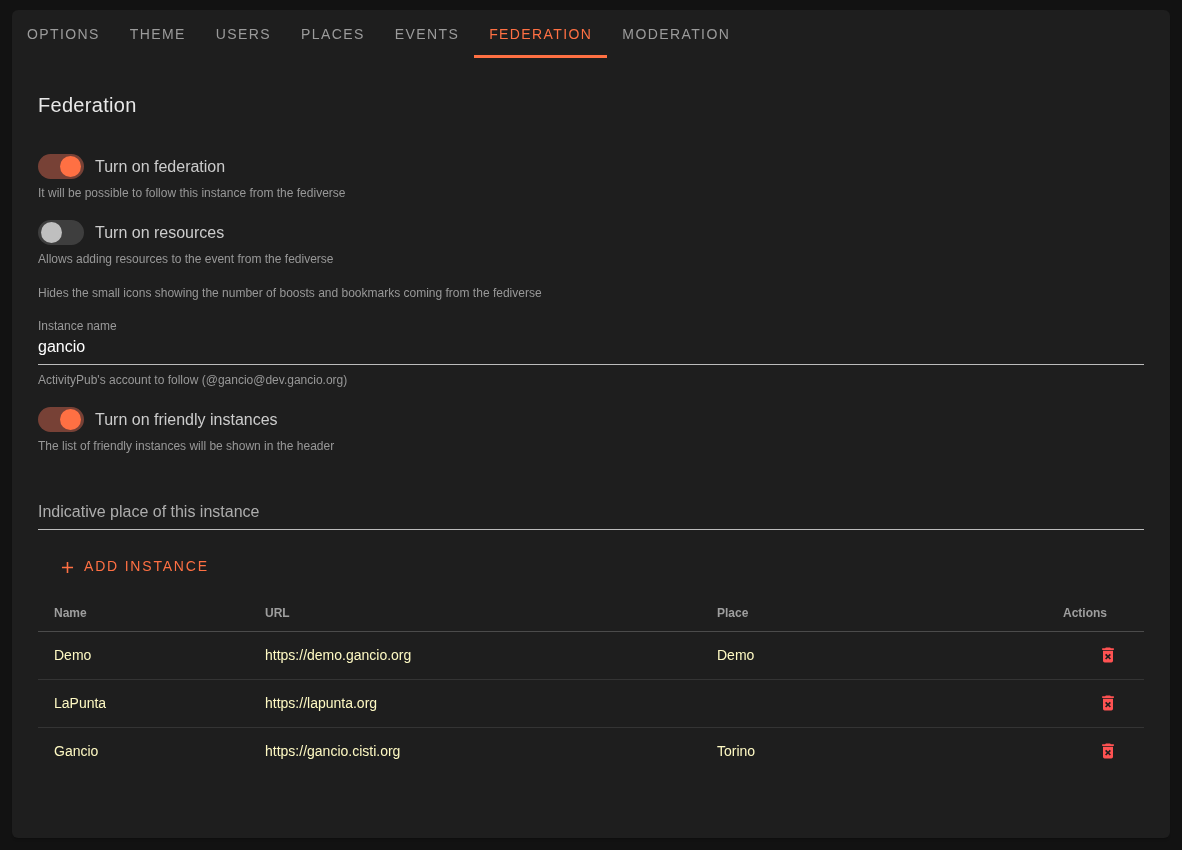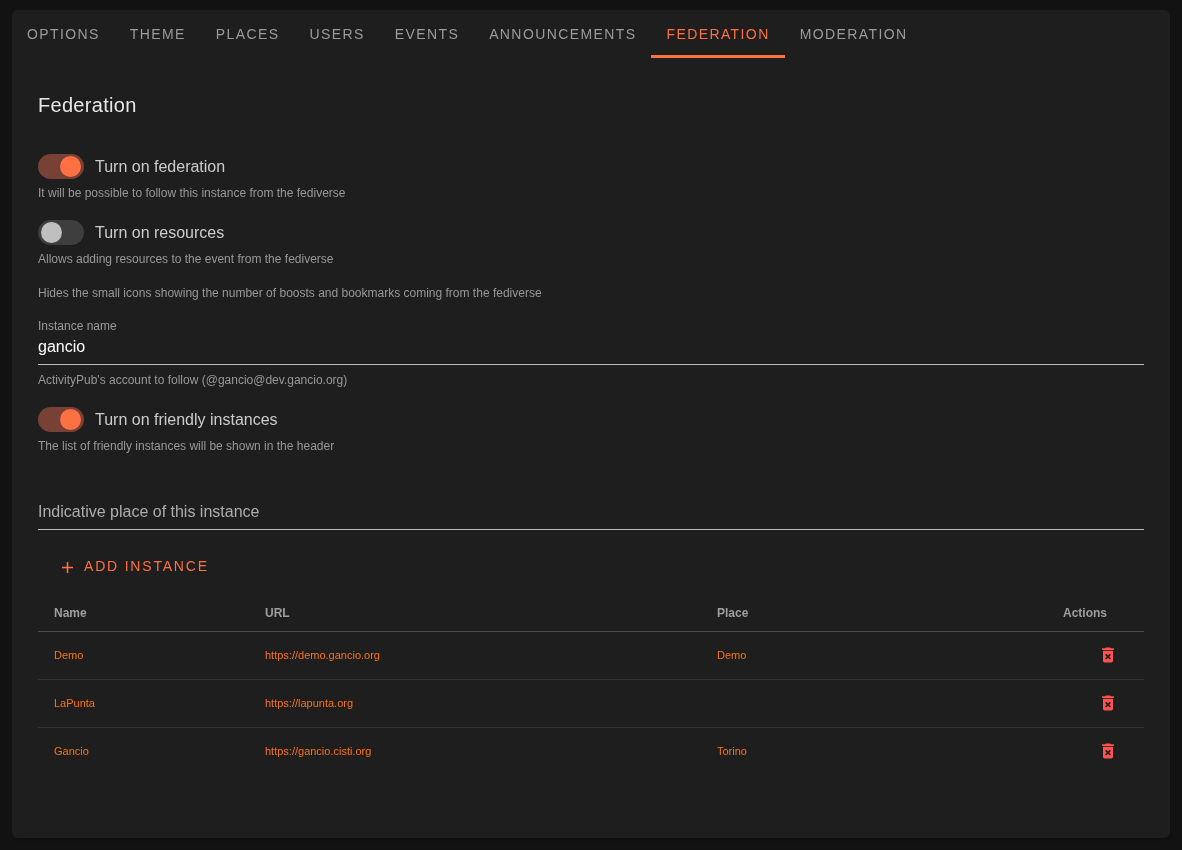--- a/index.html
+++ b/index.html
@@ -89,43 +89,42 @@
   col.c-name{width:211px;}
   col.c-url{width:452px;}
   col.c-place{width:346px;}
   col.c-actions{width:auto;}
   th{
     text-align:left;font-size:12px;font-weight:700;color:#9e9e9e;
     padding:0 16px;height:36px;
     border-bottom:1px solid rgba(255,255,255,.2);
   }
   td{
-    font-size:11px;color:#f97316;
+    font-size:14px;color:#fef9c3;
     padding:0 16px;height:48px;
     border-bottom:1px solid rgba(255,255,255,.1);
   }
   tr:last-child td{border-bottom:none;}
   td.actions{text-align:right;padding-right:26px;}
   .delete-btn{
     background:transparent;border:none;padding:0;cursor:pointer;
     color:var(--danger);line-height:0;vertical-align:middle;
   }
 </style>
 </head>
 <body>
 
 <div class="card">
 
   <div class="tabbar">
     <div class="tab">OPTIONS</div>
     <div class="tab">THEME</div>
+    <div class="tab">USERS</div>
     <div class="tab">PLACES</div>
-    <div class="tab">USERS</div>
     <div class="tab">EVENTS</div>
-    <div class="tab">ANNOUNCEMENTS</div>
     <div class="tab active">FEDERATION</div>
     <div class="tab">MODERATION</div>
   </div>
 
   <div class="content">
 
     <h1 class="page-title">Federation</h1>
 
     <div class="setting first">
       <div class="toggle-row">

